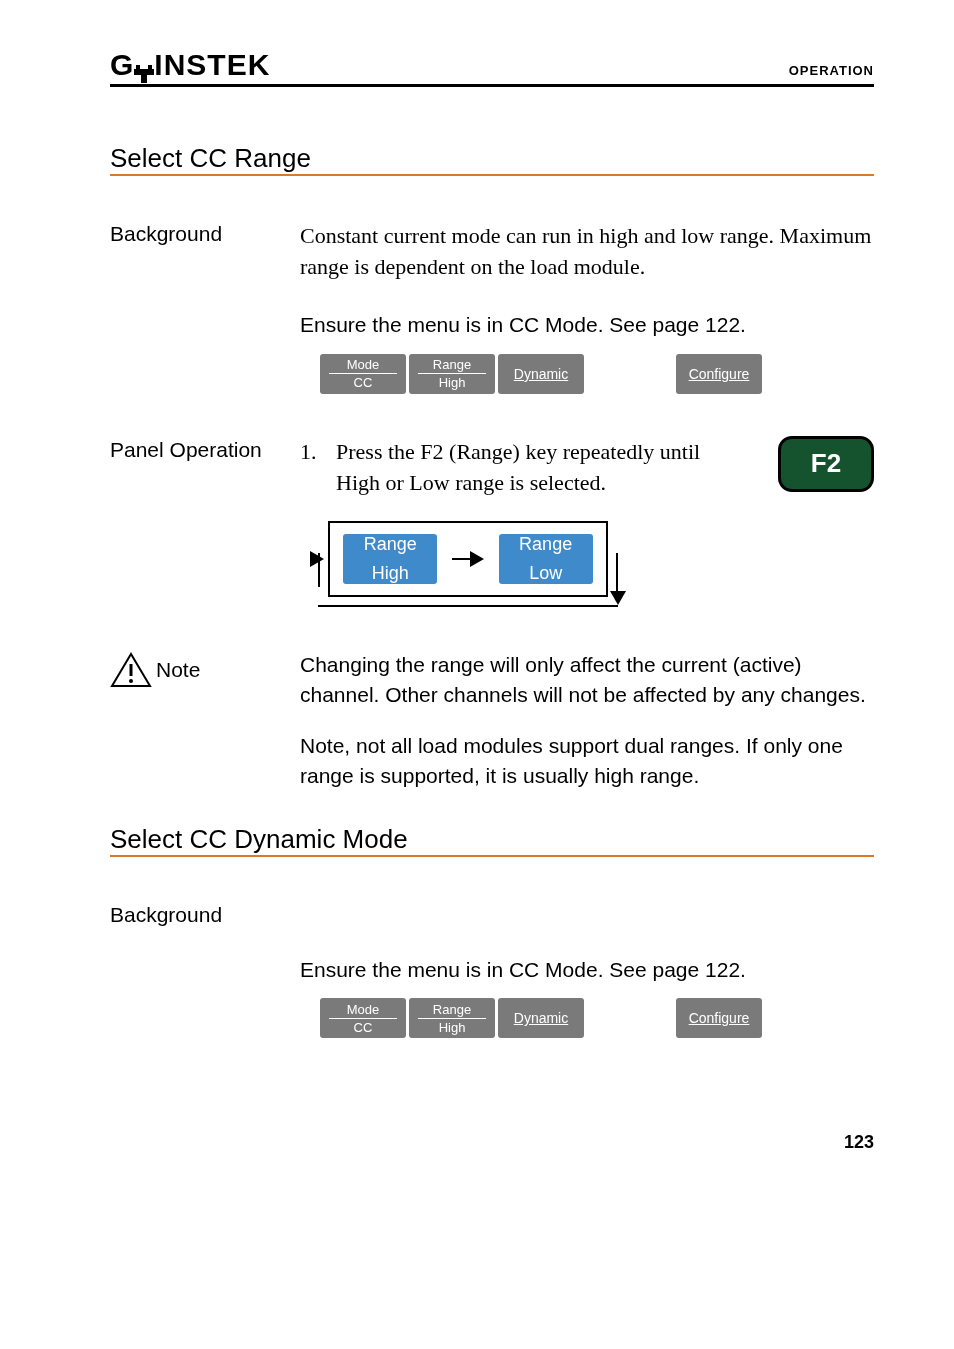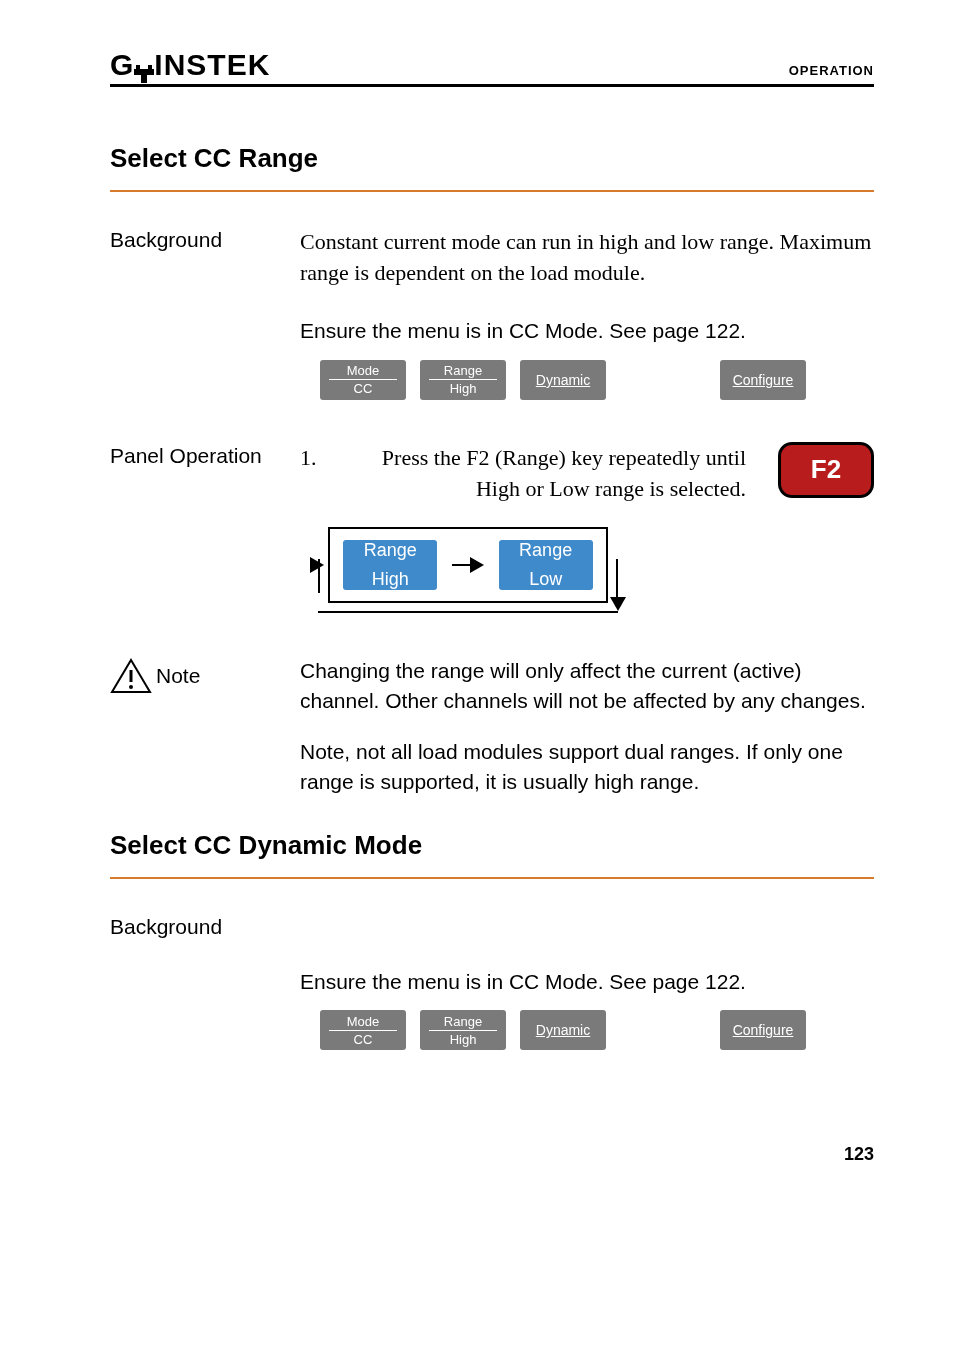--- a/index.html
+++ b/index.html
@@ -35,24 +35,24 @@
     }
     .operation {
       font-family: 'Trebuchet MS', Arial, sans-serif;
       font-weight: bold;
       font-size: 13px;
       letter-spacing: 1px;
     }
     .section-title {
       font-family: 'Trebuchet MS', Arial, sans-serif;
       font-size: 26px;
-      font-weight: bold;
+      font-weight: normal;
       border-bottom: 2px solid #d87a2b;
-      padding-bottom: 16px;
-      margin-bottom: 34px;
+      padding-bottom: 0;
+      margin-bottom: 44px;
     }
     .row {
       display: flex;
       margin-bottom: 12px;
       margin-top: 28px;
     }
     .label-col {
       width: 190px;
       flex-shrink: 0;
       font-family: 'Trebuchet MS', Arial, sans-serif;
@@ -65,21 +65,21 @@
       font-size: 22px;
       line-height: 1.42;
     }
     .sans-note {
       font-family: 'Trebuchet MS', Arial, sans-serif;
       font-size: 21px;
       line-height: 1.4;
     }
     .menu-bar {
       display: flex;
-      gap: 14px;
+      gap: 3px;
       margin: 14px 0 14px 0;
       padding-left: 20px;
     }
     .menu-btn {
       background: #7a7a7a;
       color: #fff;
       font-family: Arial, sans-serif;
       font-size: 14px;
       width: 86px;
       height: 40px;
@@ -100,29 +100,28 @@
     .menu-btn .bottom { font-size: 13px; }
     .menu-btn.single { justify-content: center; text-decoration: underline; }
     .menu-gap { width: 86px; height: 40px; }
     .step-row {
       display: flex;
       align-items: flex-start;
       gap: 14px;
     }
     .step-text {
       flex: 1;
-      text-align: right;
     }
     .step-num {
       font-family: Georgia, serif;
       font-size: 22px;
       width: 22px;
     }
     .f2-btn {
-      background: #b91c1c;
+      background: #14532d;
       color: #fff;
       font-family: Arial, sans-serif;
       font-weight: bold;
       font-size: 26px;
       border-radius: 14px;
       border: 3px solid #000;
       width: 96px;
       height: 56px;
       display: flex;
       align-items: center;

